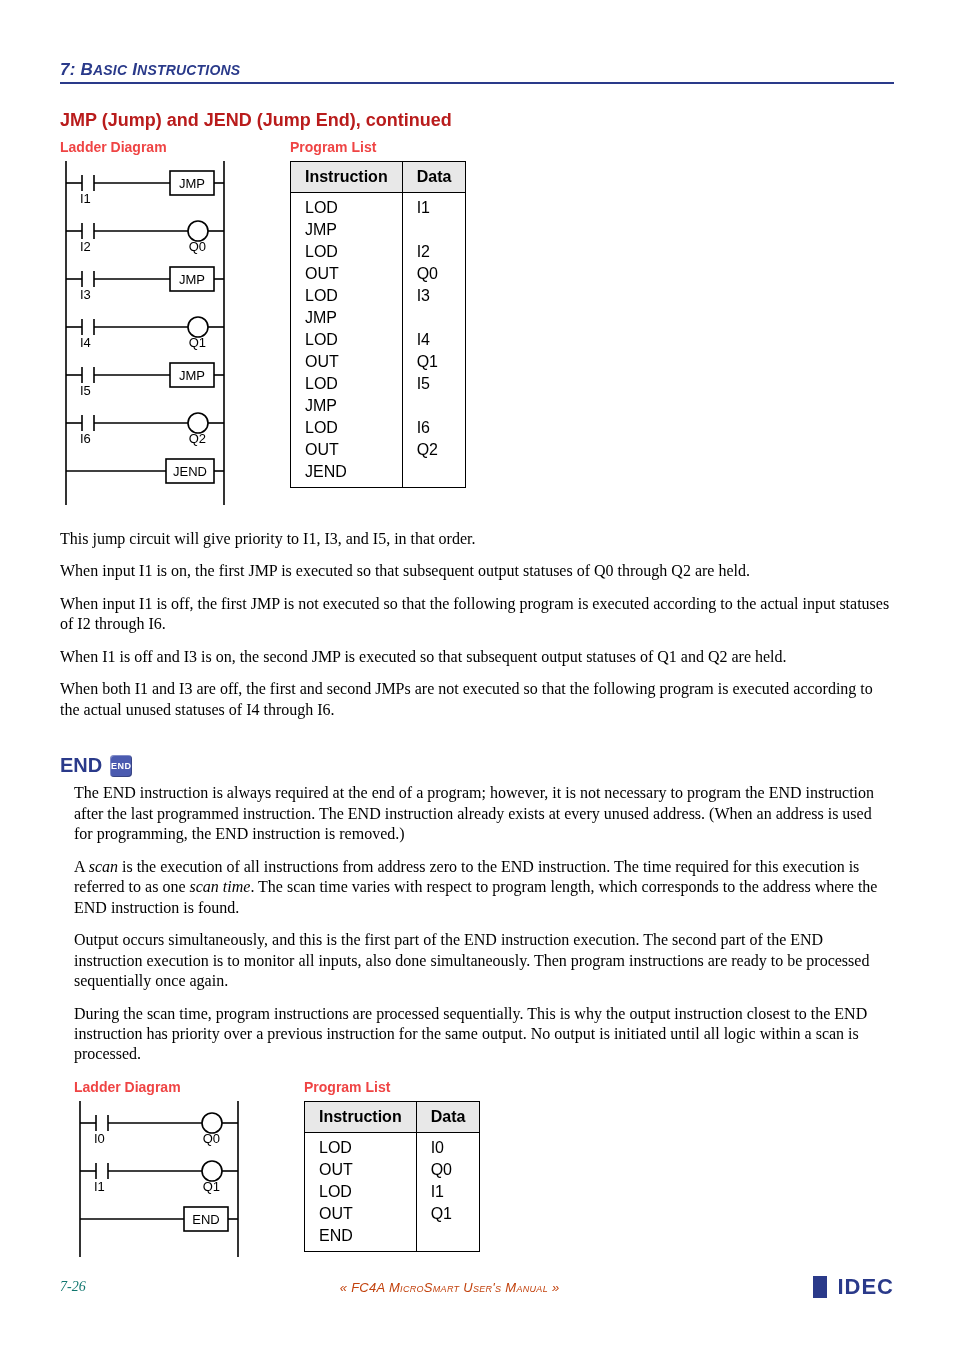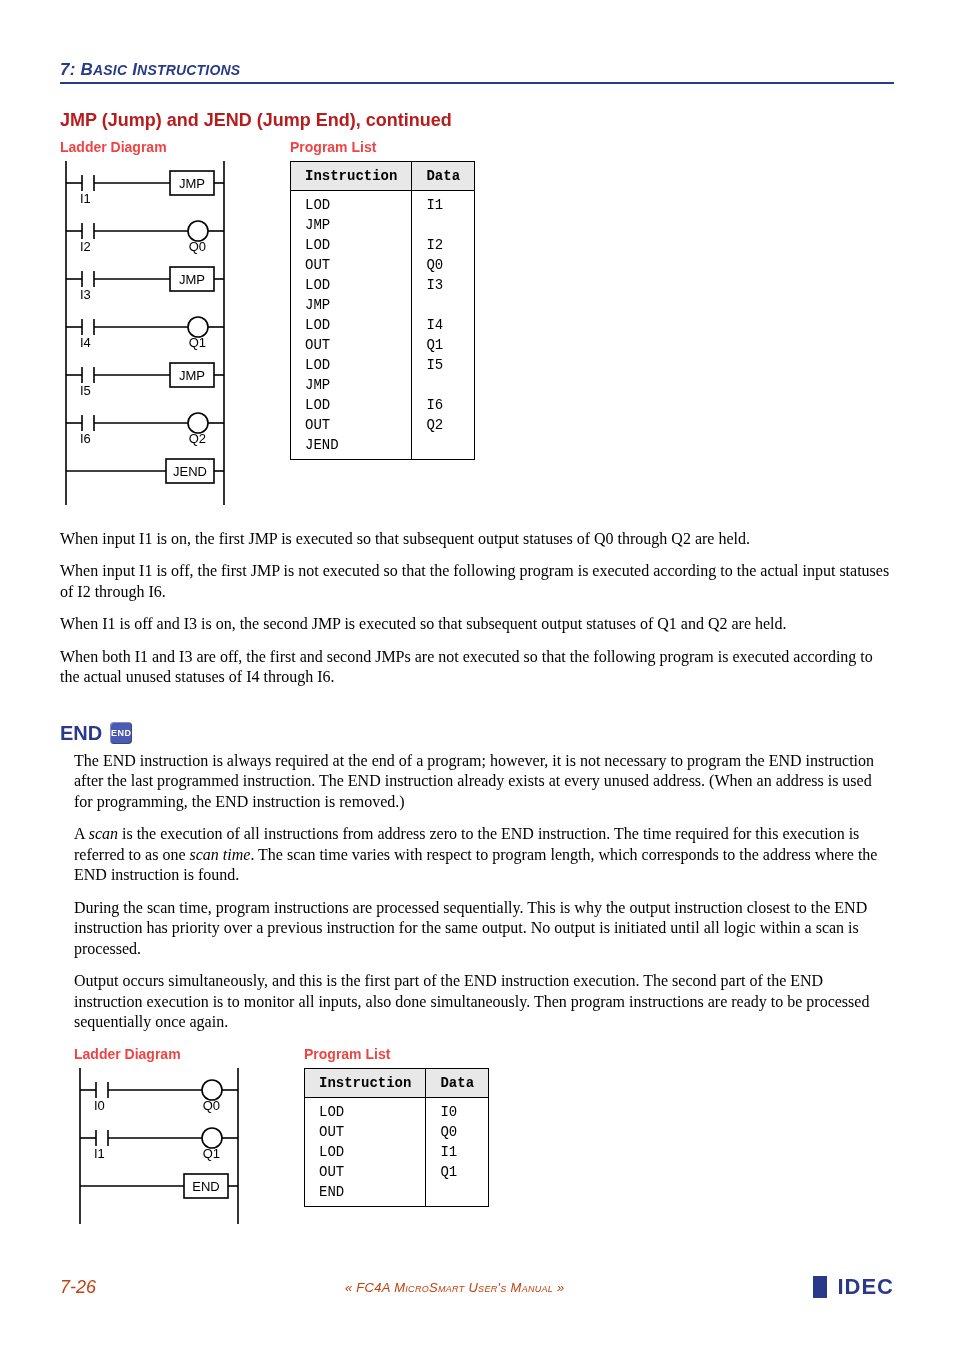--- a/index.html
+++ b/index.html
@@ -49,22 +49,22 @@
   .row-top {
     display: flex;
     align-items: flex-start;
     gap: 60px;
     margin-bottom: 24px;
   }
   .ladder-col { }
   .ladder-svg { display: block; }
   .program-list table {
     border-collapse: collapse;
-    font-family: Liberation Mono, monospace;
-    font-size: 14px;
+    font-family: Liberation Sans, sans-serif;
+    font-size: 16px;
     border-radius: 9px;
   }
   .program-list th {
     background: #e8e8e8;
     font-weight: bold;
     padding: 6px 14px;
     border: 1px solid #000;
     text-align: center;
   }
   .program-list td {
@@ -111,24 +111,24 @@
   .footer {
     position: absolute;
     left: 60px;
     right: 60px;
     bottom: 38px;
     display: flex;
     justify-content: space-between;
     align-items: center;
   }
   .page-num {
-    font-family: Liberation Sans, sans-serif;
+    font-family: Liberation Serif, serif;
     font-style: italic;
-    color: #c2410c;
-    font-size: 18px;
+    color: #0f766e;
+    font-size: 14px;
   }
   .manual-title {
     font-family: Arial, Helvetica, sans-serif;
     font-style: italic;
     color: #c2410c;
     font-size: 13px;
     font-variant: small-caps;
     letter-spacing: 0.3px;
   }
   .idec-logo {
@@ -310,38 +310,39 @@
             </tr>
           <tr class="last">
               <td>JEND</td>
               <td></td>
             </tr>
         </tbody>
       </table>
     </div>
   </div>
 
+  <p class="body-text">This jump circuit will give priority to I1, I3, and I5, in that order.</p>
   <p class="body-text">When input I1 is on, the first JMP is executed so that subsequent output statuses of Q0 through Q2 are held.</p>
   <p class="body-text">When input I1 is off, the first JMP is not executed so that the following program is executed according to the actual input statuses of I2 through I6.</p>
   <p class="body-text">When I1 is off and I3 is on, the second JMP is executed so that subsequent output statuses of Q1 and Q2 are held.</p>
   <p class="body-text">When both I1 and I3 are off, the first and second JMPs are not executed so that the following program is executed according to the actual unused statuses of I4 through I6.</p>
 
   <div class="end-heading">
     <span class="end-label">END</span>
     <span class="end-icon">END</span>
   </div>
 
   <p class="body-text" style="margin-left:14px;">The END instruction is always required at the end of a program; however, it is not necessary to program the END instruction after the last programmed instruction. The END instruction already exists at every unused address. (When an address is used for programming, the END instruction is removed.)</p>
 
   <p class="body-text" style="margin-left:14px;">
     <span>A </span><em class="scan">scan</em><span> is the execution of all instructions from address zero to the END instruction. The time required for this execution is referred to as one </span><em class="scan">scan time</em><span>. The scan time varies with respect to program length, which corresponds to the address where the END instruction is found.</span>
   </p>
 
+  <p class="body-text" style="margin-left:14px;">Output occurs simultaneously, and this is the first part of the END instruction execution. The second part of the END instruction execution is to monitor all inputs, also done simultaneously. Then program instructions are ready to be processed sequentially once again.</p>
   <p class="body-text" style="margin-left:14px;">During the scan time, program instructions are processed sequentially. This is why the output instruction closest to the END instruction has priority over a previous instruction for the same output. No output is initiated until all logic within a scan is processed.</p>
-  <p class="body-text" style="margin-left:14px;">Output occurs simultaneously, and this is the first part of the END instruction execution. The second part of the END instruction execution is to monitor all inputs, also done simultaneously. Then program instructions are ready to be processed sequentially once again.</p>
 
   <div class="row-top" style="margin-left:14px; gap:60px; margin-top:14px;">
     <div class="ladder-col">
       <div class="sub-title">Ladder Diagram</div>
       <svg class="ladder-svg" width="170" height="156" viewBox="0 0 170 156">
         <g stroke="#000" stroke-width="1.6" fill="none" font-family="Arial" font-size="13">
           <line x1="6" y1="0" x2="6" y2="156"></line>
           <line x1="164" y1="0" x2="164" y2="156"></line>
 
           <g>

